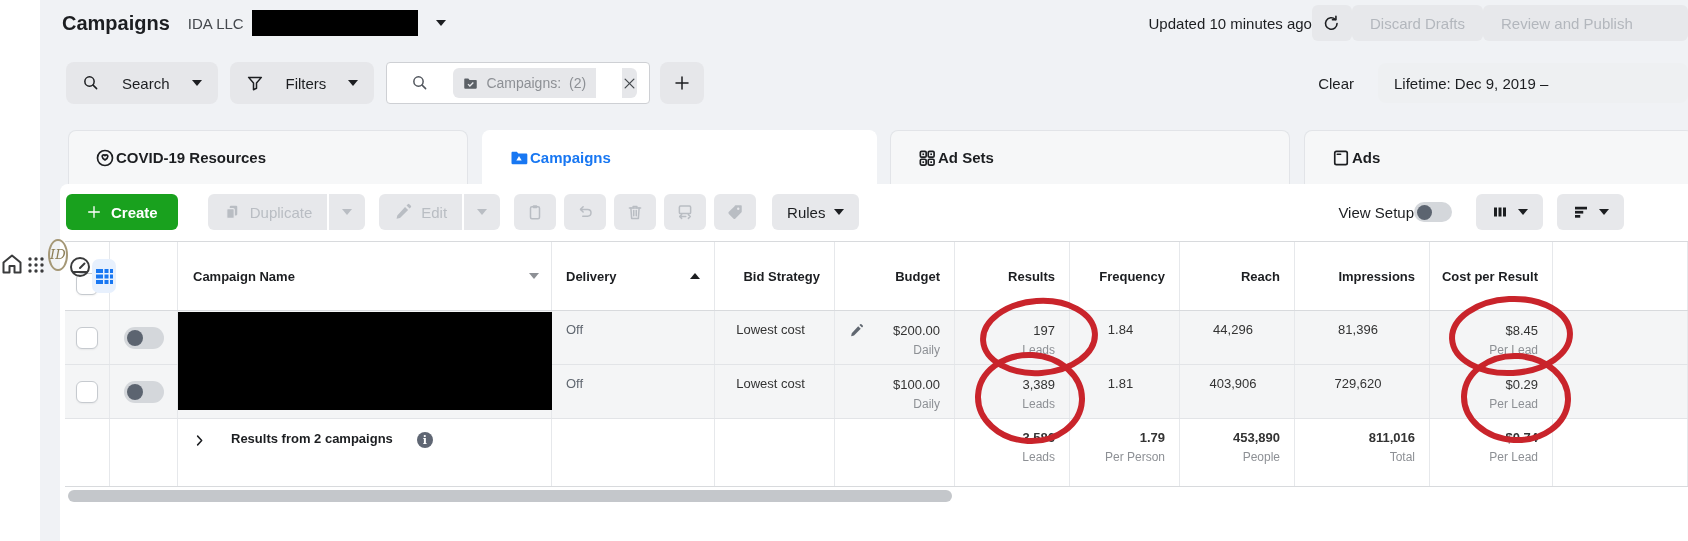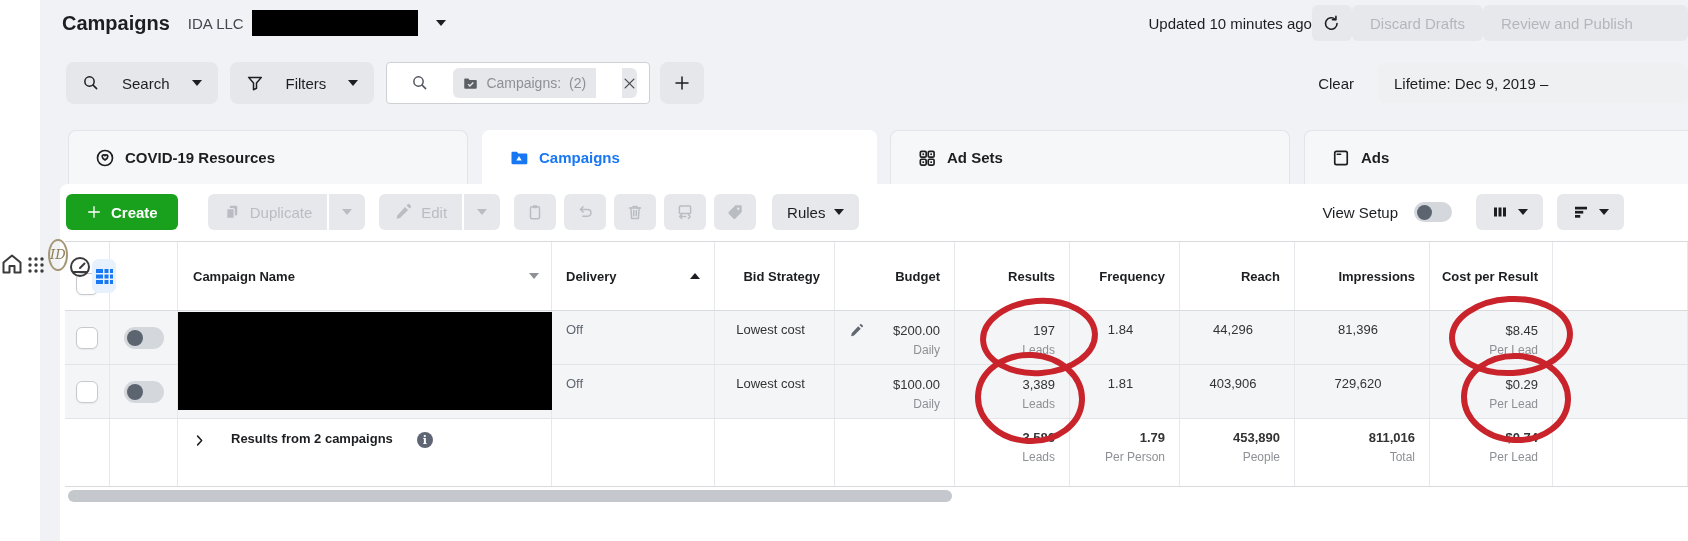--- a/index.html
+++ b/index.html
@@ -45,21 +45,21 @@
 #search-box .mag{color:#50555c;flex-shrink:0}
 #filter-chip{height:30px;background:#e6e7ea;border-radius:6px 0 0 6px;display:flex;align-items:center;gap:8px;padding:0 10px;font-size:14px;color:#8d9095;cursor:pointer}
 #filter-chip svg{width:15px;height:15px;color:#5b6066}
 #chip-close{height:30px;width:36px;background:#e6e7ea;border-radius:0 6px 6px 0;margin-left:2px;display:flex;align-items:center;justify-content:center;cursor:pointer;color:#44484d}
 #add-filter-btn{width:44px;height:42px;border-radius:8px;background:#e6e7ea;margin-left:10px;display:flex;align-items:center;justify-content:center;cursor:pointer}
 #filter-right{margin-left:auto;display:flex;align-items:center;gap:24px;flex-shrink:0}
 #clear-link{font-size:15px;cursor:pointer}
 #date-btn{width:310px;background:#eef0f2;justify-content:flex-start;font-size:15px;border-radius:8px;height:40px}
 
 
-.tab{position:absolute;top:130px;height:54px;border-radius:8px 8px 0 0;display:flex;align-items:center;gap:10px;
+.tab{position:absolute;top:130px;height:54px;border-radius:8px 8px 0 0;display:flex;align-items:center;gap:1px;
 padding-left:26px;font-size:15px;font-weight:bold;cursor:pointer;background:#f6f7f8;border:1px solid #e2e4e8;border-bottom:none;color:#1c1e21}
 .tab svg{width:20px;height:20px;flex-shrink:0}
 #tab-covid{left:68px;width:400px}
 #tab-campaigns{left:482px;width:395px;background:#fff;border-color:#fff;color:#1877f2;z-index:6}
 #tab-adsets{left:890px;width:400px}
 #tab-ads{left:1304px;width:390px}
 
 
 #card{position:absolute;left:60px;top:184px;width:1628px;height:357px;background:#fff;border-top-left-radius:8px;z-index:4}
 
@@ -68,21 +68,21 @@
 .t-btn{height:36px;border-radius:6px;background:#e7e8eb;display:flex;align-items:center;gap:9px;padding:0 15px;font-size:15px;cursor:pointer}
 .t-btn.disabled{color:#b9bdc3;cursor:default}
 .t-btn svg{width:18px;height:18px}
 .t-ic{width:42px;padding:0;justify-content:center}
 .t-caret{width:36px;padding:0;justify-content:center;border-radius:0 6px 6px 0;margin-left:2px}
 .t-main{border-radius:6px 0 0 6px}
 #create-btn{background:#19a11e;color:#fff;font-weight:bold;padding:12px 20px;margin-right:30px}
 #create-btn svg{width:16px;height:16px}
 .gap14{margin-right:14px}.gap8{margin-right:8px}.gap28{margin-right:28px}.gap16{margin-right:16px}
 #toolbar-right{margin-left:auto;display:flex;align-items:center}
-#view-setup-label{font-size:15px;margin-right:16px}
+#view-setup-label{font-size:15px;margin-right:0}
 .toggle{position:relative;border-radius:11px;background:#d4d7db;cursor:pointer}
 .toggle .knob{position:absolute;border-radius:50%;background:#5c6470}
 #view-setup-toggle{width:38px;height:20px;margin-right:24px}
 #view-setup-toggle .knob{width:15px;height:15px;left:3px;top:2.5px}
 #columns-btn{margin-right:14px}
 
 
 #table{position:absolute;left:5px;top:57px;width:1623px;border-top:1px solid #d8dadd;font-size:13px}
 .trow{display:grid;grid-template-columns:45px 68px 374px 163px 120px 120px 115px 110px 115px 135px 123px 1fr}
 .c{border-right:1px solid #e6e8eb;position:relative;overflow:hidden}

